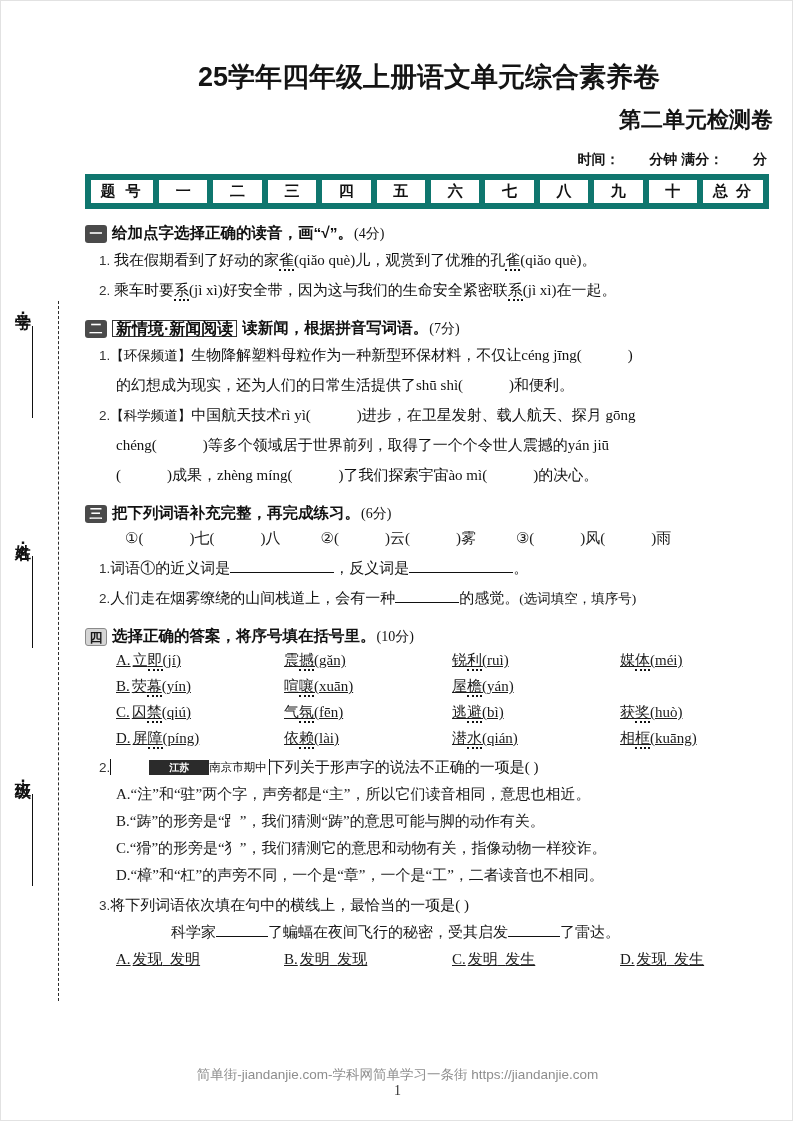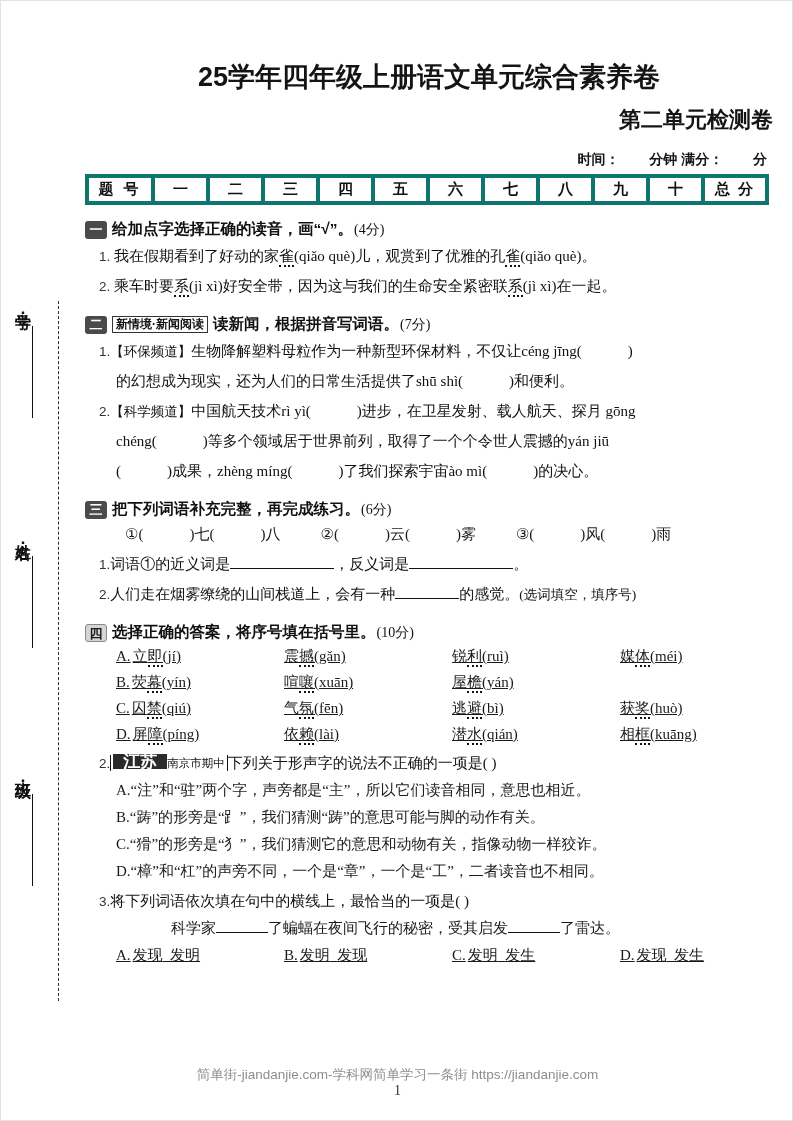--- a/index.html
+++ b/index.html
@@ -104,21 +104,21 @@
   .meta-line span { }
 
   
   table.score-table {
     border-collapse: collapse;
     width: 684px;
     margin-top: 5px;
     table-layout: fixed;
   }
   table.score-table td {
-    border: 4px solid #0f766e;
+    border: 6px solid #0f766e;
     height: 23px;
     text-align: center;
     font-family: "Liberation Sans", "DejaVu Sans", sans-serif;
     font-size: 15px;
     font-weight: bold;
     padding: 0;
     color: #111;
   }
   table.score-table td.lead {
     width: 62px;
@@ -166,21 +166,21 @@
   .sec-score {
     font-family: "Liberation Serif", "DejaVu Serif", serif;
     font-weight: normal;
     font-size: 14px;
     margin-left: 1px;
   }
   .tag-badge {
     display: inline-block;
     border: 1px solid #333;
     font-family: "Liberation Sans", "DejaVu Sans", sans-serif;
-    font-size: 12px;
+    font-size: 16px;
     font-weight: bold;
     padding: 0px 3px;
     margin-right: 5px;
     line-height: 15px;
     color: #111;
     flex: none;
   }
 
   .q {
     font-size: 15px;
@@ -208,25 +208,26 @@
   .fill-lg { width: 104px; }
   .fill-md { width: 64px; }
   .fill-sm { width: 52px; }
 
   
   .prov-badge {
     display: inline-block;
     background: #2b2b2b;
     color: #fff;
     font-family: "Liberation Sans", "DejaVu Sans", sans-serif;
-    font-size: 17px;
-    font-weight: bold;
-    padding: 0 10px;
+    font-size: 10px;
+    font-weight: bold;
+    padding: 0 20px;
     line-height: 15px;
     vertical-align: 1px;
+    margin-left: 36px;
   }
   .prov-src {
     font-family: "Liberation Sans", "DejaVu Sans", sans-serif;
     font-size: 11.5px;
     color: #111;
     vertical-align: 1px;
   }
   .prov-wrap {
     border-left: 1px solid #111;
     border-right: 1px solid #111;

